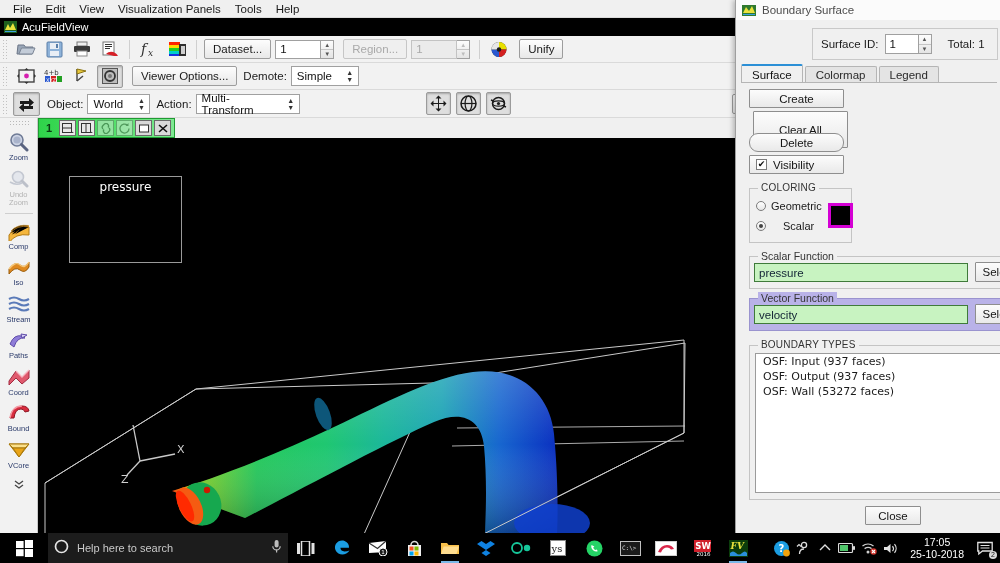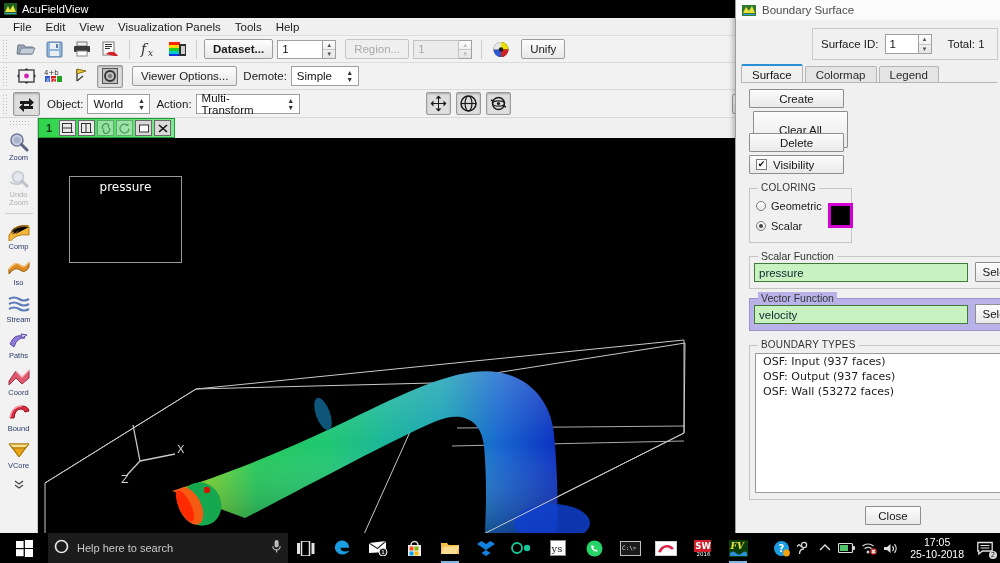--- a/index.html
+++ b/index.html
@@ -171,38 +171,38 @@
   #notif { width:26px; height:30px; display:flex; align-items:center; justify-content:center;
            position:relative; }
   .badge { position:absolute; right:1px; bottom:4px; background:#d9d9d9; color:#111;
            font-size:7px; border-radius:6px; padding:0 2px; line-height:8px; }
 </style>
 </head>
 <body>
 
 <div id="app">
 
-  <div id="titlebar">
-    <span class="fv-logo">
-      <svg width="13" height="12" viewBox="0 0 13 12">
-        <rect x="0" y="0" width="13" height="12" fill="#1e5f1e"></rect>
-        <path d="M1 9 L4 3 L6 7 L9 2 L12 9 Z" fill="#e8e23c"></path>
-        <path d="M1 10 L12 10 L12 11 L1 11 Z" fill="#3aa0e0"></path>
-      </svg>
-    </span>
-    <span>AcuFieldView</span>
-  </div>
-
   <div id="menubar">
     <span class="mi">File</span>
     <span class="mi">Edit</span>
     <span class="mi">View</span>
     <span class="mi">Visualization Panels</span>
     <span class="mi">Tools</span>
     <span class="mi">Help</span>
+  </div>
+
+  <div id="titlebar">
+    <span class="fv-logo">
+      <svg width="13" height="12" viewBox="0 0 13 12">
+        <rect x="0" y="0" width="13" height="12" fill="#1e5f1e"></rect>
+        <path d="M1 9 L4 3 L6 7 L9 2 L12 9 Z" fill="#e8e23c"></path>
+        <path d="M1 10 L12 10 L12 11 L1 11 Z" fill="#3aa0e0"></path>
+      </svg>
+    </span>
+    <span>AcuFieldView</span>
   </div>
 
   <div class="tbrow">
     <div class="grip"></div>
 
     <div class="tbtn">
       <svg width="20" height="17" viewBox="0 0 20 17">
         <path d="M1 13 L2 4 L8 4 L9.5 6 L17 6 L16 13 Z" fill="#9aa7b8" stroke="#6d7788"></path>
         <path d="M3 13 L5.5 7 L19 7 L16.5 13 Z" fill="#c3ccd8" stroke="#7b8595"></path>
       </svg>
@@ -249,21 +249,21 @@
         <rect x="1" y="7" width="11" height="3" fill="#22cc22"></rect>
         <rect x="1" y="10" width="11" height="3" fill="#00cccc"></rect>
         <rect x="1" y="13" width="11" height="2" fill="#1530dd"></rect>
         <rect x="11" y="3" width="7" height="12" fill="#2e2e2e"></rect>
         <rect x="13" y="5" width="4" height="8" fill="#cfcfcf"></rect>
       </svg>
     </div>
 
     <div class="tsep"></div>
 
-    <div class="pbtn" style="margin-left:2px;font-weight:bold;">Dataset...</div>
+    <div class="pbtn" style="margin-left:2px;">Dataset...</div>
     <div style="display:flex;margin-left:4px;">
       <div class="txtfield" style="width:46px;">1</div>
       <div class="spin">
           <div>▲</div>
           <div>▼</div>
         </div>
     </div>
 
     <div class="pbtn dis" style="margin-left:9px;">Region...</div>
     <div style="display:flex;margin-left:4px;">
@@ -669,36 +669,36 @@
 
     <div id="tabs">
       <div class="tab active">Surface</div>
       <div class="tab">Colormap</div>
       <div class="tab">Legend</div>
     </div>
     <div id="tabline"></div>
 
     <div class="dbtn" style="position:absolute;left:13px;top:89px;width:95px;height:19px;">Create</div>
     <div class="dbtn" style="position:absolute;left:17px;top:111px;width:95px;height:37px;">Clear All</div>
-    <div class="dbtn" style="position:absolute;left:13px;top:133px;width:95px;height:19px;">Delete</div>
+    <div class="dbtn" style="position:absolute;left:13px;top:133px;width:95px;height:19px;border-radius:9px;">Delete</div>
 
     <div class="dbtn" style="position:absolute;left:13px;top:155px;width:95px;height:19px;justify-content:flex-start;padding-left:6px;gap:6px;">
       <span class="chk">✔</span>
       <span>Visibility</span>
     </div>
 
     <div class="grpbox" style="left:13px;top:188px;width:103px;height:55px;">
       <span class="grplbl">COLORING</span>
       <div style="position:absolute;left:6px;top:11px;display:flex;align-items:center;gap:5px;">
         <span class="radio"></span>
         <span style="font-size:11px;color:#1a1a1a;">Geometric</span>
       </div>
       <div style="position:absolute;left:6px;top:31px;display:flex;align-items:center;gap:5px;">
         <span class="radio on"></span>
-        <span style="font-size:11px;color:#1a1a1a;">Scalar</span>
+        <span style="font-size:11px;color:#1a1a1a;margin-left:12px;">Scalar</span>
       </div>
       <div style="position:absolute;left:78px;top:14px;width:25px;height:25px;background:#000;border:3px solid #d400d4;"></div>
     </div>
 
     <div class="grpbox" style="left:13px;top:256px;width:252px;height:33px;">
       <span class="grplbl" style="font-size:10.5px;text-transform:none;letter-spacing:0;">Scalar Function</span>
     </div>
     <div class="fieldgreen" style="position:absolute;left:18px;top:263px;width:214px;height:19px;font-size:11.5px;display:flex;align-items:center;padding-left:4px;">pressure</div>
     <div class="dbtn" style="position:absolute;left:239px;top:262px;width:47px;height:20px;">Select</div>
 

